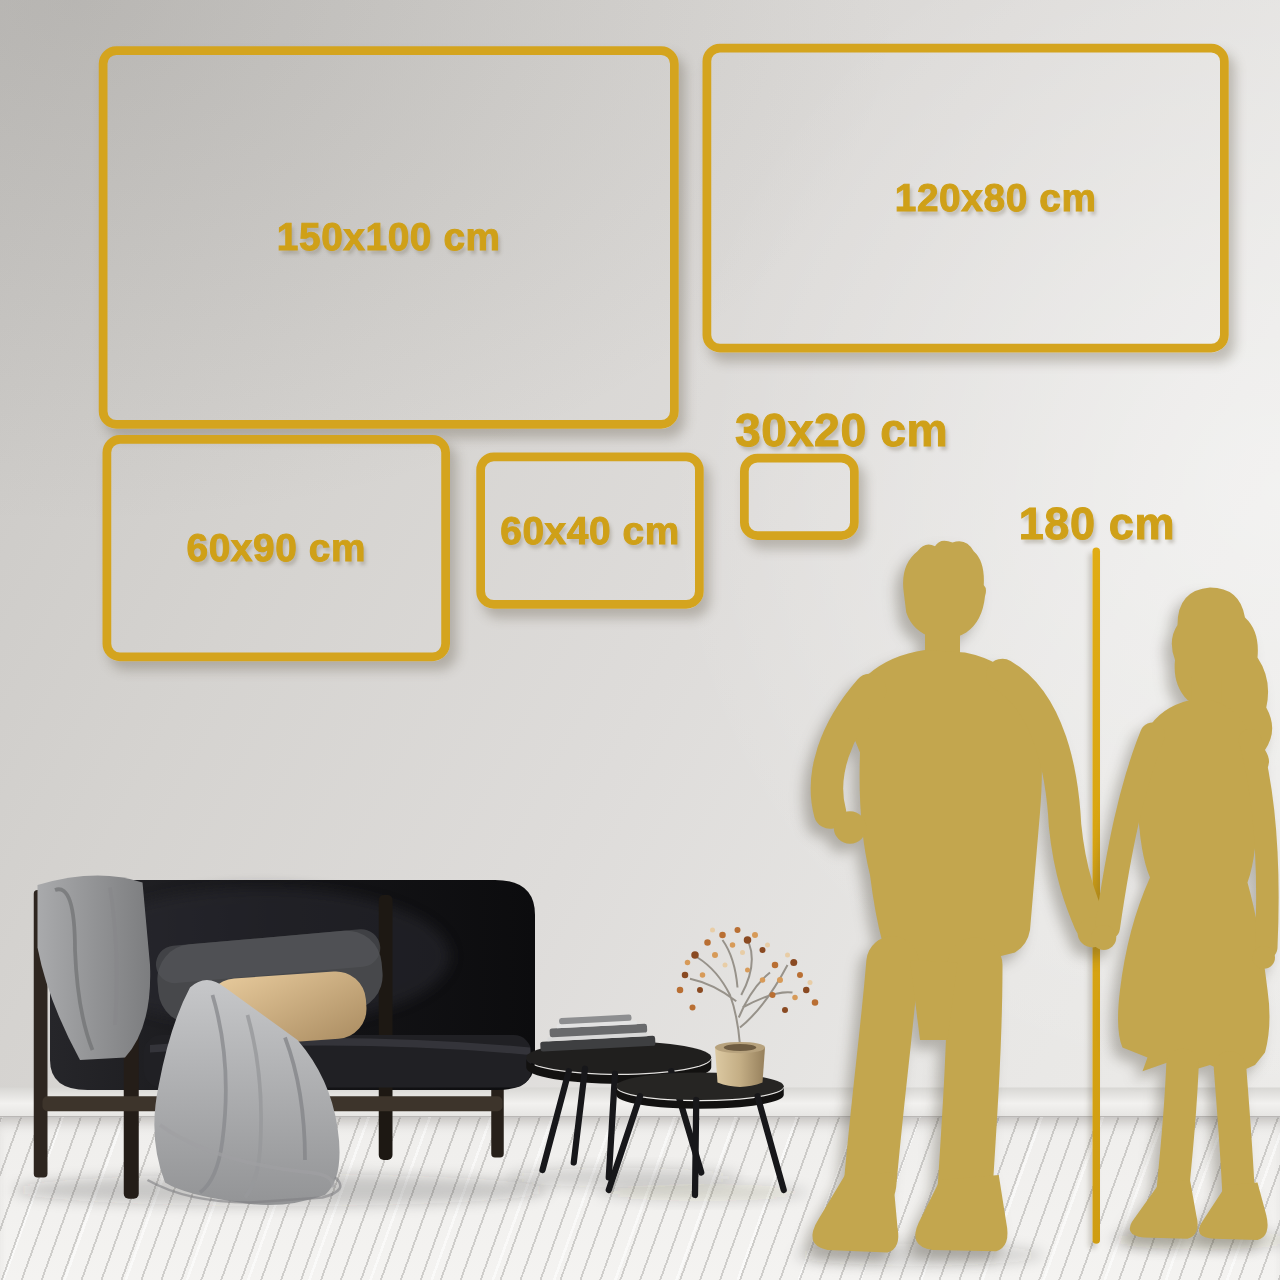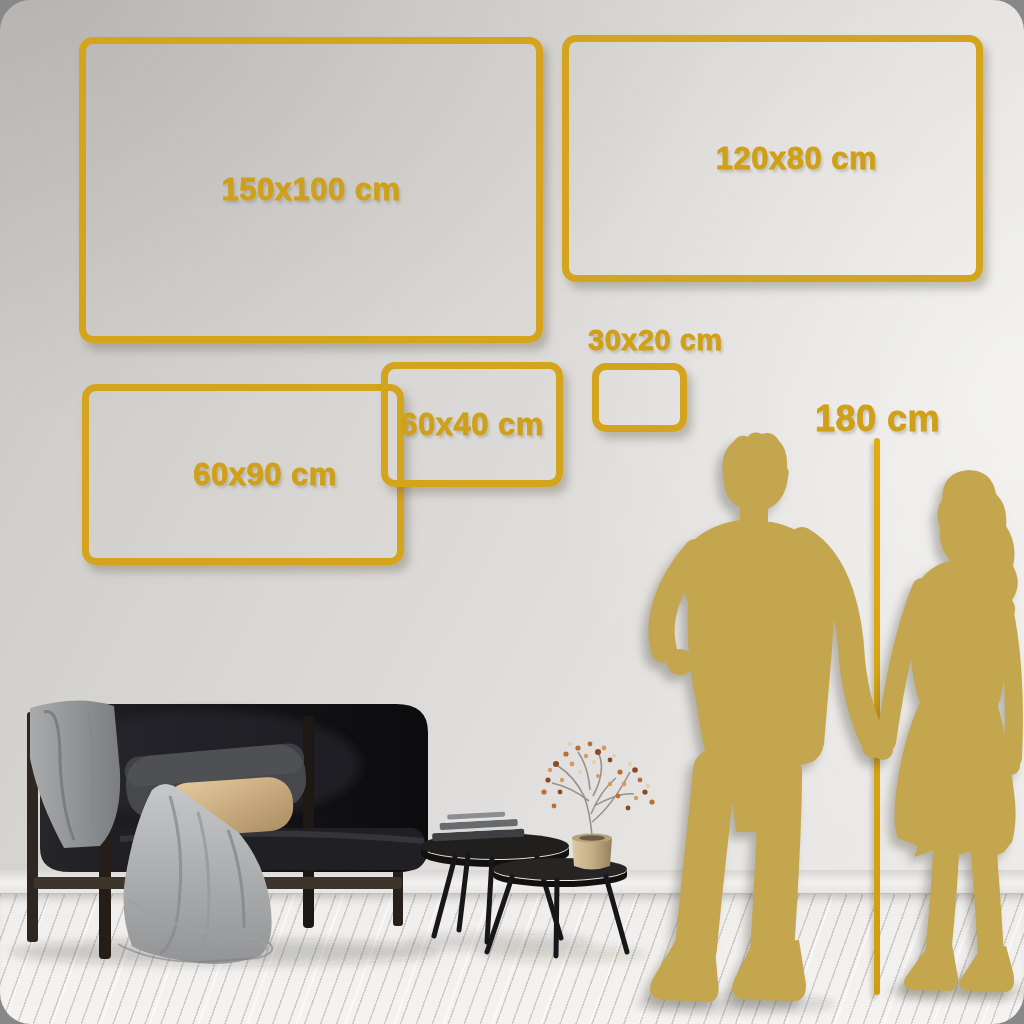--- a/index.html
+++ b/index.html
@@ -1,17 +1,17 @@
 <!DOCTYPE html>
 <html><head>
 <meta charset="utf-8">
 <style>
   html,body{margin:0;padding:0;background:#888;}
   .stage{position:relative;width:1024px;height:1024px;overflow:hidden;
-         font-family:"Liberation Sans","DejaVu Sans",sans-serif;border-radius:31px;}
+         font-family:"Liberation Sans","DejaVu Sans",sans-serif;}
   .wall{position:absolute;left:0;top:0;width:1024px;height:871px;
     background:
       radial-gradient(1100px 700px at 6% 0%, rgba(90,88,84,.16), transparent 60%),
       radial-gradient(900px 900px at 100% 45%, rgba(255,255,255,.45), transparent 55%),
       linear-gradient(118deg,#c8c6c3 0%,#d5d3d0 30%,#dedcda 55%,#e7e6e4 78%,#ecebe9 100%);}
   .baseboard{position:absolute;left:0;top:870px;width:1024px;height:23px;
     background:linear-gradient(#d8d7d4,#f2f1ef 55%,#e6e5e3);
     border-bottom:1px solid #c2c0bd;}
   .floor{position:absolute;left:0;top:894px;width:1024px;height:130px;
     background:
@@ -23,24 +23,24 @@
   .people-layer{filter:drop-shadow(-6px 7px 5px rgba(70,64,48,.33));}
   .furniture-layer{}
   .frame{position:absolute;border:7px solid #d4a41e;border-radius:14px;
     box-shadow:5px 7px 9px rgba(96,89,70,.33);
     display:flex;align-items:center;justify-content:center;}
   .lbl{color:#cfa018;font-weight:bold;font-size:31px;letter-spacing:.5px;
     -webkit-text-stroke:.8px #cfa018;
     text-shadow:2px 3px 3px rgba(110,100,75,.30);white-space:nowrap;}
   .frame-150 {left:79px; top:37px; width:450px;height:292px;}
   .frame-120 {left:562px;top:35px; width:359px;height:233px;padding-left:48px;}
-  .frame-6090{left:82px; top:384px;width:264px;height:167px;padding-left:44px;}
+  .frame-6090{left:82px; top:348px;width:264px;height:167px;}
   .frame-6040{left:381px;top:362px;width:168px;height:111px;text-align:right;}
   .frame-3020{left:592px;top:363px;width:81px; height:55px;}
-  .lbl-3020{position:absolute;left:588px;top:324px;font-size:29px;}
+  .lbl-3020{position:absolute;left:588px;top:324px;font-size:37px;}
   .height-label{position:absolute;left:790px;top:398px;width:175px;text-align:center;font-size:36px;}
   .height-line{position:absolute;left:874px;top:438px;width:6px;height:557px;
     background:linear-gradient(#e0ac14,#cf9d12);border-radius:3px;
     box-shadow:-3px 4px 4px rgba(90,82,60,.25);}
 </style>
 </head>
 <body>
 
 <div class="stage">
 

